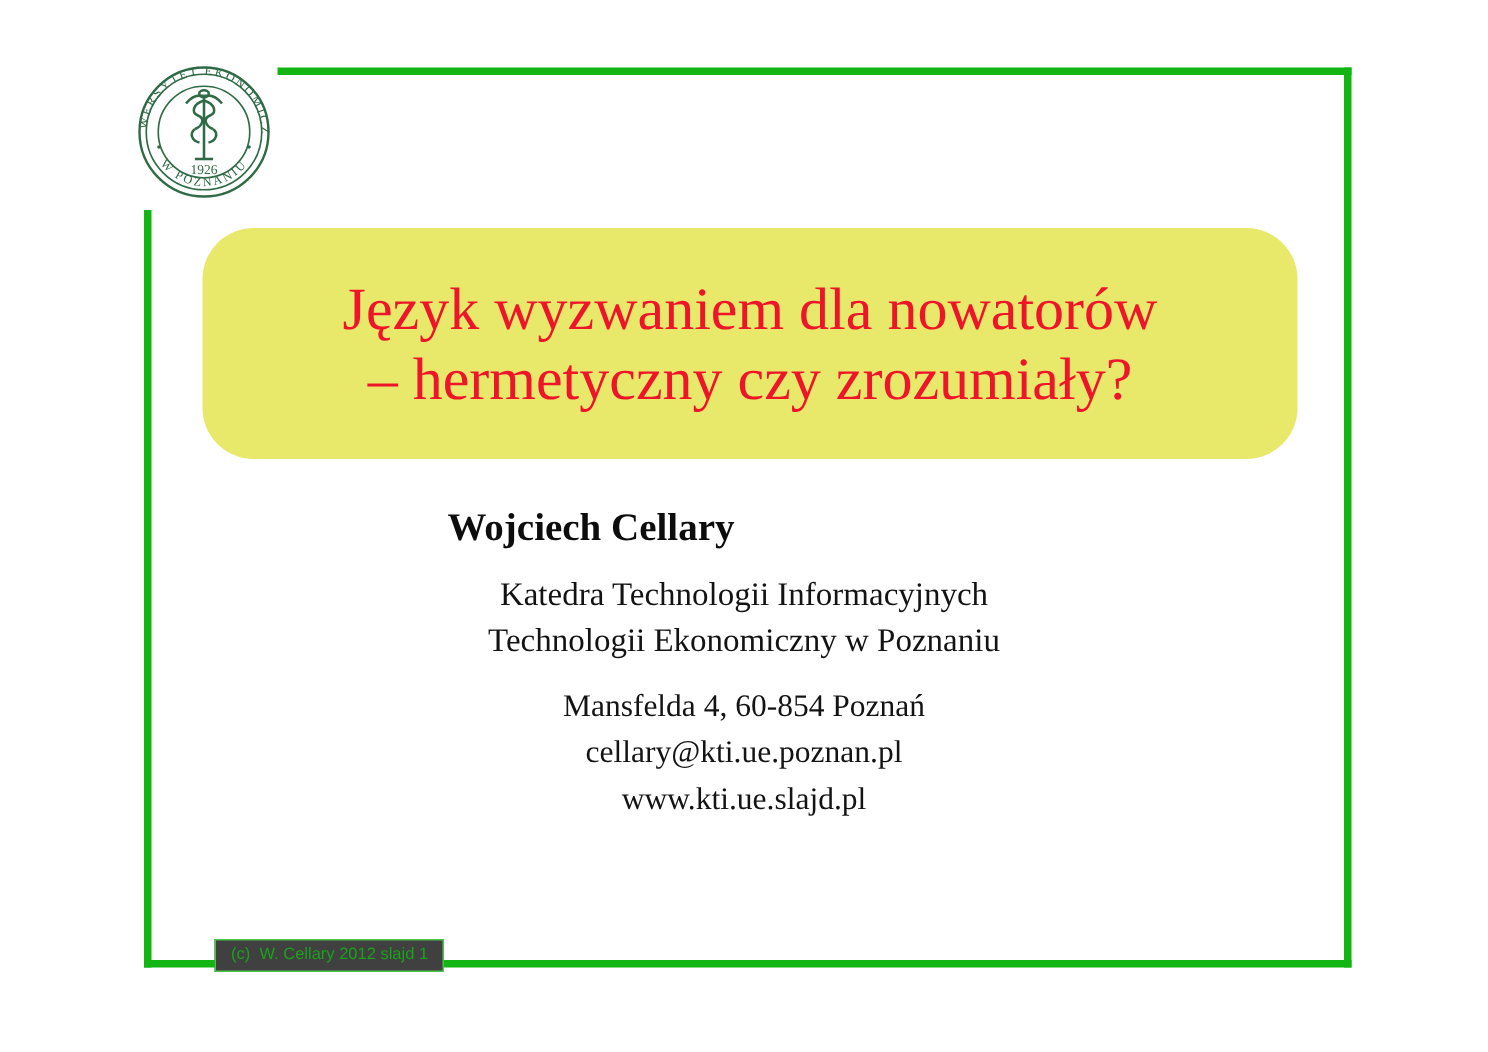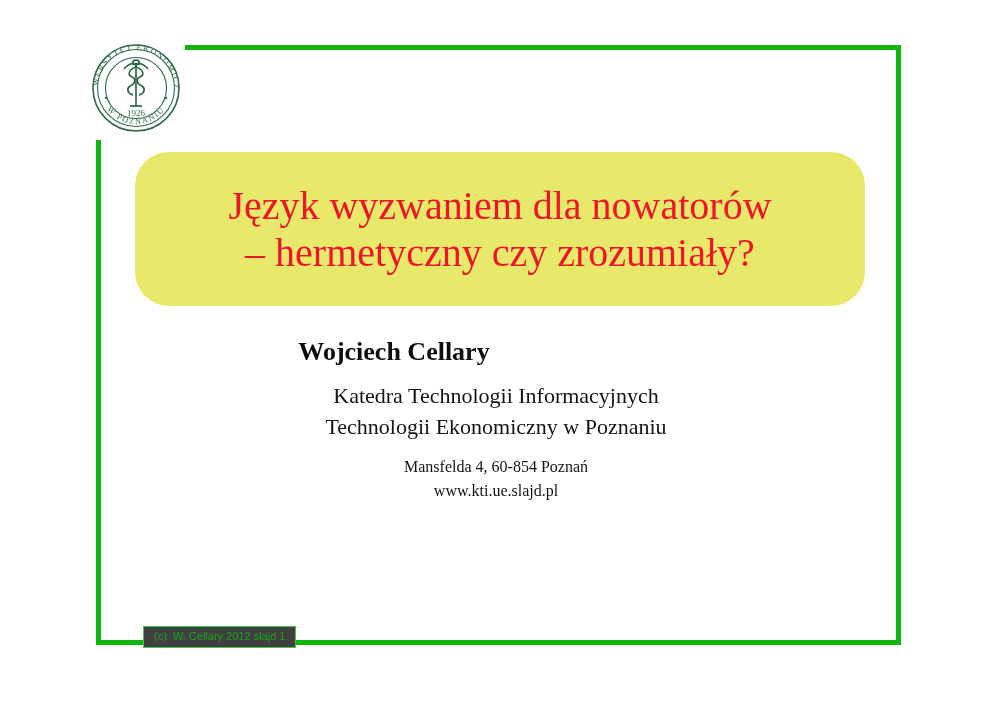--- a/index.html
+++ b/index.html
@@ -120,21 +120,21 @@
   .affiliation div { display: block; }
 
   .contact {
     position: absolute;
     left: 0;
     top: 455px;
     width: 992px;
     text-align: center;
     color: #131313;
     font-family: "Liberation Serif", serif;
-    font-size: 16px;
+    font-size: 21px;
     line-height: 1.48;
   }
   .contact div { display: block; }
 
   
   .footer-badge {
     position: absolute;
     left: 143px;
     top: 626px;
     padding: 3px 10px 4px 10px;
@@ -197,18 +197,19 @@
 
   <div class="author-name">Wojciech Cellary</div>
 
   <div class="affiliation">
     <div>Katedra Technologii Informacyjnych</div>
     <div>Technologii Ekonomiczny w Poznaniu</div>
   </div>
 
   <div class="contact">
     <div>Mansfelda 4, 60-854 Poznań</div>
+    <div>cellary@kti.ue.poznan.pl</div>
     <div>www.kti.ue.slajd.pl</div>
   </div>
 
   <div class="footer-badge">(c)  W. Cellary 2012 slajd 1</div>
 
 </div>
 
 </body></html>

